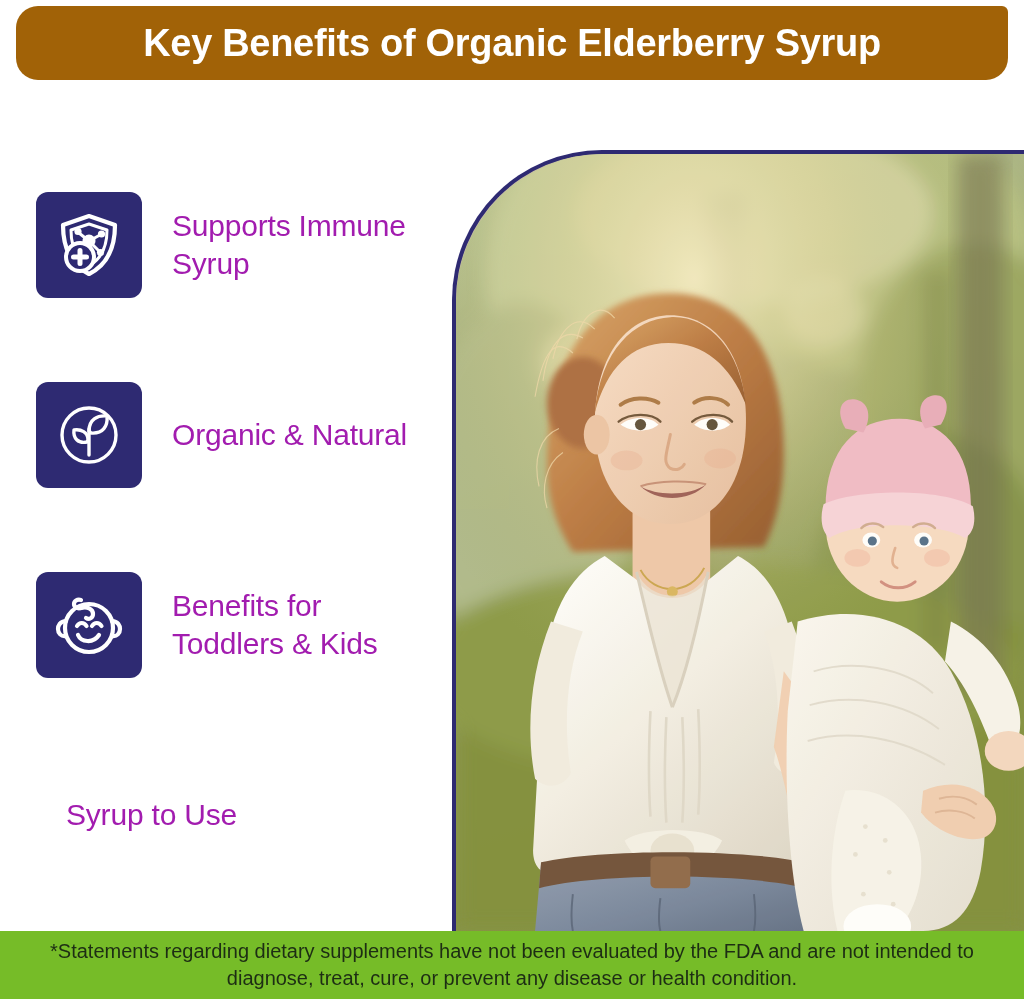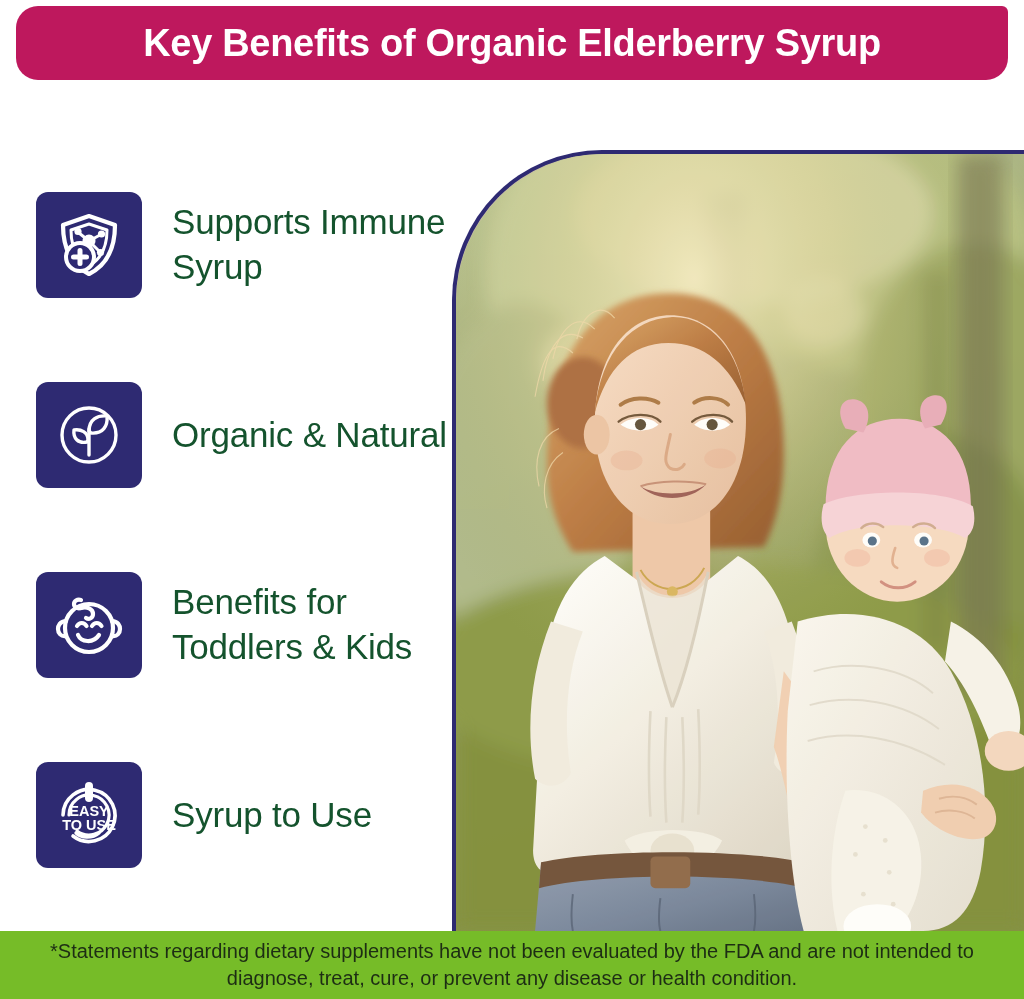--- a/index.html
+++ b/index.html
@@ -20,21 +20,21 @@
     background: #ffffff;
   }
 
   
   .header-banner {
     position: absolute;
     left: 16px;
     top: 6px;
     width: 992px;
     height: 74px;
-    background: #be185d;
+    background: #a16207;
     border-radius: 22px 6px 22px 22px;
     display: flex;
     align-items: center;
     justify-content: center;
     box-sizing: border-box;
   }
   .header-title {
     color: #ffffff;
     font-size: 38px;
     font-weight: bold;
@@ -64,23 +64,23 @@
     border-radius: 12px;
     display: flex;
     align-items: center;
     justify-content: center;
   }
   .benefit-icon-box svg {
     display: block;
   }
   .benefit-label {
     margin-left: 30px;
-    font-size: 35px;
+    font-size: 30px;
     line-height: 1.28;
-    color: #14532d;
+    color: #a21caf;
     font-weight: normal;
     letter-spacing: -0.2px;
   }
 
   
   .photo-panel {
     position: absolute;
     left: 452px;
     top: 150px;
     width: 572px;
@@ -196,32 +196,20 @@
           </g>
         </svg>
       </div>
       <div class="benefit-label">
         <span>Benefits for</span><br>
         <span>Toddlers &amp; Kids</span>
       </div>
     </div>
 
     <div class="benefit-row">
-      <div class="benefit-icon-box">
-        <svg width="78" height="78" viewBox="0 0 78 78" aria-hidden="true">
-          <g fill="none" stroke="#ffffff" stroke-linecap="round">
-            <path d="M13 39 a26 26 0 1 1 10 21" stroke-width="3.6"></path>
-            <path d="M19 39 a20 20 0 1 1 8 16" stroke-width="3.2"></path>
-            <path d="M26 57 C31 62 42 63 49 57" stroke-width="3.4"></path>
-          </g>
-          <rect x="35" y="6" width="8" height="20" rx="4" fill="#ffffff"></rect>
-          <text x="39" y="40" text-anchor="middle" fill="#ffffff" font-family="Liberation Sans, sans-serif" font-size="14.5" font-weight="bold">EASY</text>
-          <text x="39" y="54" text-anchor="middle" fill="#ffffff" font-family="Liberation Sans, sans-serif" font-size="14.5" font-weight="bold">TO USE</text>
-        </svg>
-      </div>
       <div class="benefit-label">Syrup to Use</div>
     </div>
 
   </div>
 
   <div class="photo-panel">
     <div class="photo-inner">
       <svg class="photo-canvas" viewBox="0 0 572 781" preserveAspectRatio="xMidYMid slice">
         <defs>
           <linearGradient id="bgSky" x1="0" y1="0" x2="0.25" y2="1">

